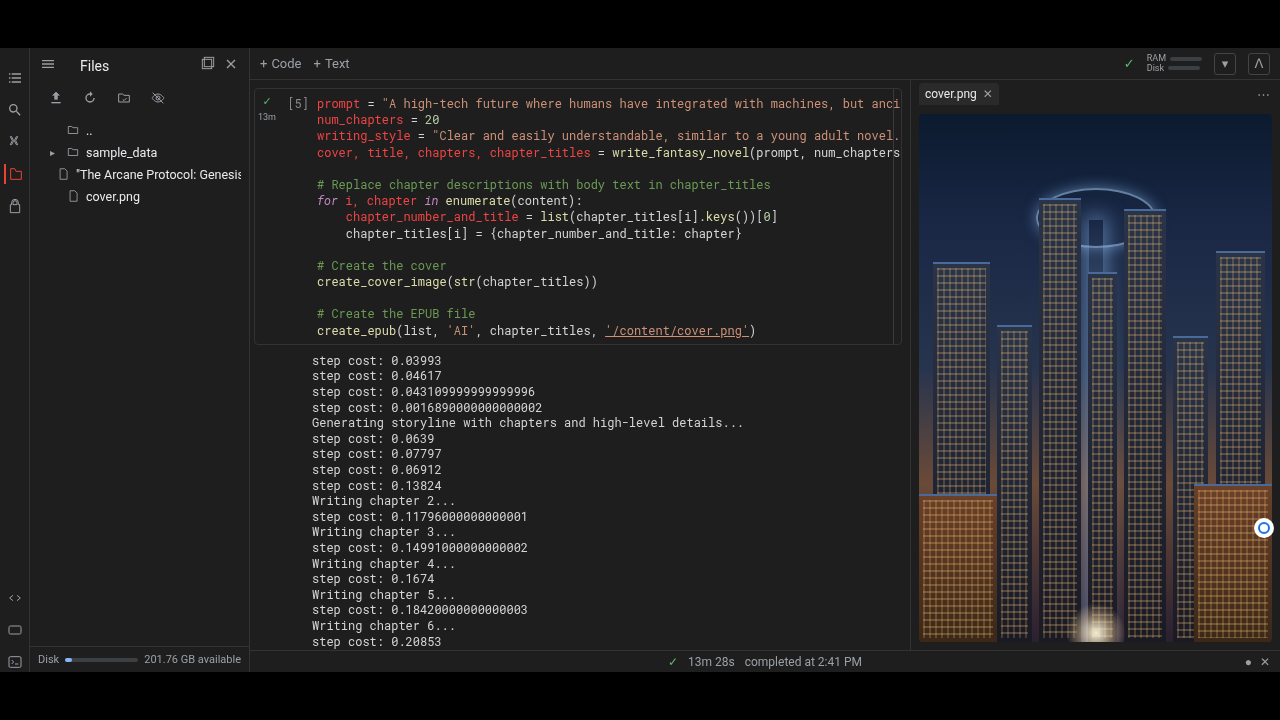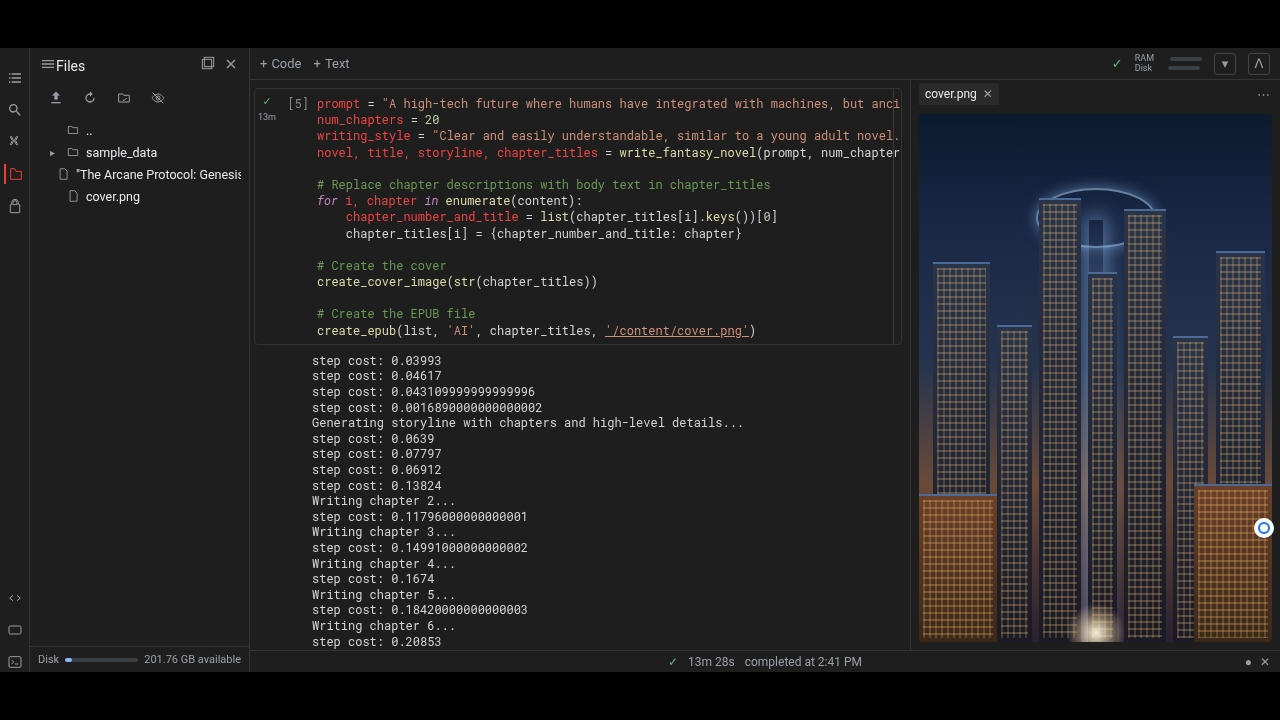--- a/index.html
+++ b/index.html
@@ -45,21 +45,21 @@
   width: 220px;
   background: #1e1e1e;
   display: flex;
   flex-direction: column;
   border-right: 1px solid #333;
 }
 .files-header {
   display: flex;
   align-items: center;
   padding: 8px 10px;
-  gap: 0;
+  gap: 24px;
 }
 .files-header .hamburger { color: #9aa0a6; cursor: pointer; }
 .files-header .title { flex: 1; font-size: 14px; }
 .files-header .actions { display: flex; gap: 8px; color: #9aa0a6; }
 .files-header .actions span { cursor: pointer; }
 .files-toolbar {
   display: flex;
   gap: 14px;
   padding: 6px 16px 10px 16px;
   color: #9aa0a6;
@@ -125,21 +125,21 @@
   font-size: 13px;
 }
 .toolbar .spacer { flex: 1; }
 .toolbar .resource {
   display: flex;
   flex-direction: column;
   font-size: 9px;
   color: #9aa0a6;
   line-height: 1.1;
 }
-.toolbar .resource .row { display: flex; align-items: center; gap: 16px; }
+.toolbar .resource .row { display: flex; align-items: center; gap: 4px; }
 .toolbar .resource .bar { width: 32px; height: 4px; background: #3c4043; border-radius: 2px; }
 .toolbar .chev-btn, .toolbar .up-btn {
   width: 22px; height: 22px; display: flex; align-items: center; justify-content: center;
   color: #9aa0a6; cursor: pointer; border: 1px solid #444; border-radius: 3px;
 }
 .notebook-row {
   flex: 1;
   display: flex;
   min-height: 0;
 }
@@ -484,21 +484,21 @@
       <div class="notebook">
         <div class="cell">
           <div class="cell-gutter">
             <span class="check">✓</span>
             <span>13m</span>
           </div>
           <div class="prompt-col">[5]</div>
           <div class="code-body"><div class="ruler"></div><span class="tok-id">prompt </span><span>= </span><span class="tok-str">"A high-tech future where humans have integrated with machines, but ancient magic is</span>
 <span class="tok-id">num_chapters </span><span>= </span><span class="tok-num">20</span>
 <span class="tok-id">writing_style </span><span>= </span><span class="tok-str">"Clear and easily understandable, similar to a young adult novel. Highly desc</span>
-<span class="tok-id">novel, title, storyline, chapter_titles </span><span>= </span><span class="tok-fn">write_fantasy_novel</span><span>(prompt, num_chapters, writing_st</span>
+<span class="tok-id">cover, title, chapters, chapter_titles </span><span>= </span><span class="tok-fn">write_fantasy_novel</span><span>(prompt, num_chapters, writing_st</span>
 
 <span class="tok-cmt"># Replace chapter descriptions with body text in chapter_titles</span>
 <span class="tok-kw">for </span><span class="tok-id">i, chapter </span><span class="tok-kw">in </span><span class="tok-fn">enumerate</span><span>(content):</span>
 <span class="tok-id">    chapter_number_and_title </span><span>= </span><span class="tok-fn">list</span><span>(chapter_titles[i].</span><span class="tok-fn">keys</span><span>())[</span><span class="tok-num">0</span><span>]</span>
 <span>    chapter_titles[i] = {chapter_number_and_title: chapter}</span>
 
 <span class="tok-cmt"># Create the cover</span>
 <span class="tok-fn">create_cover_image</span><span>(</span><span class="tok-fn">str</span><span>(chapter_titles))</span>
 
 <span class="tok-cmt"># Create the EPUB file</span>

